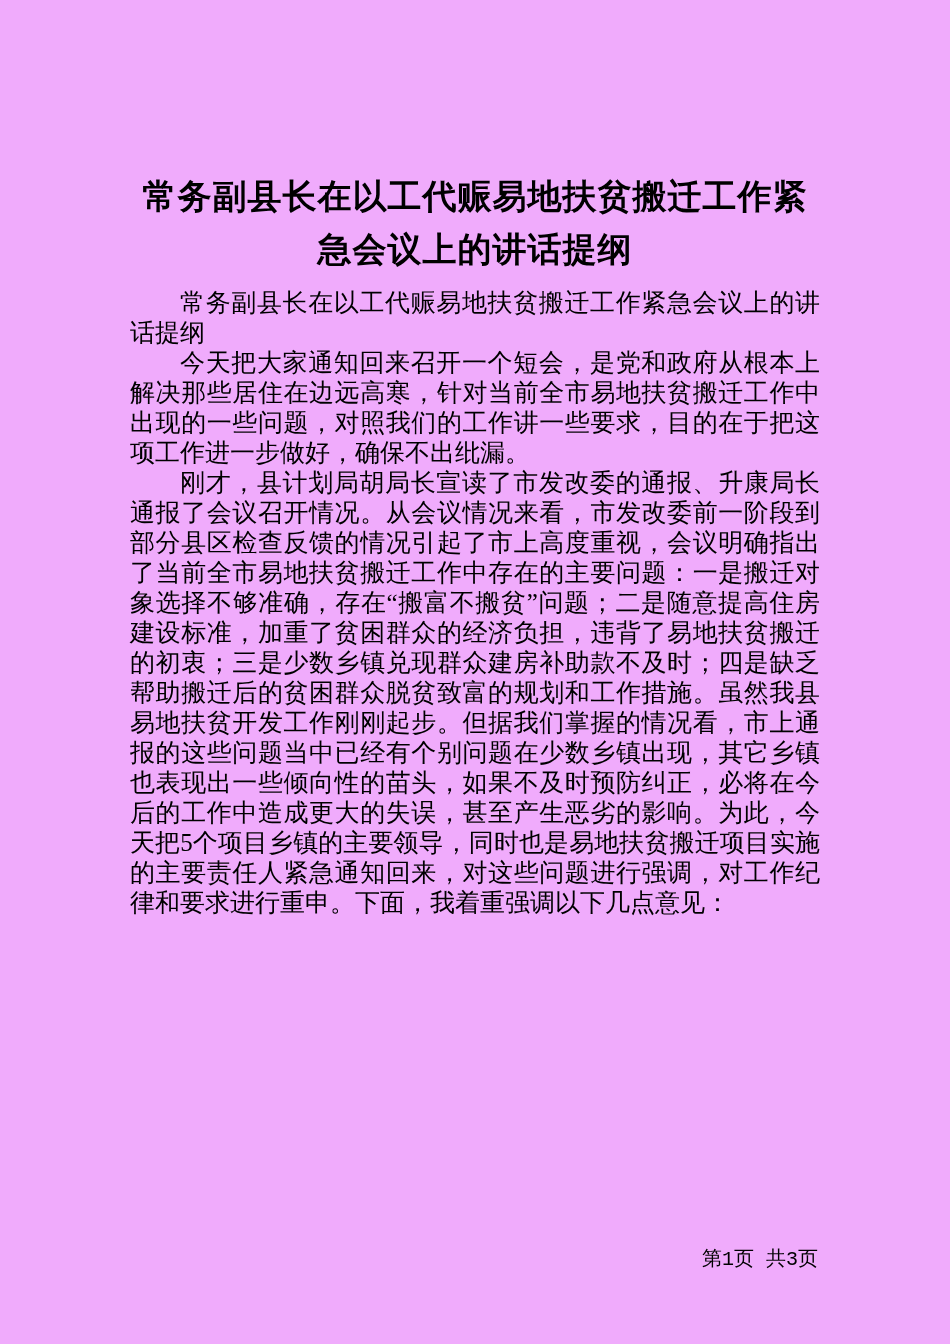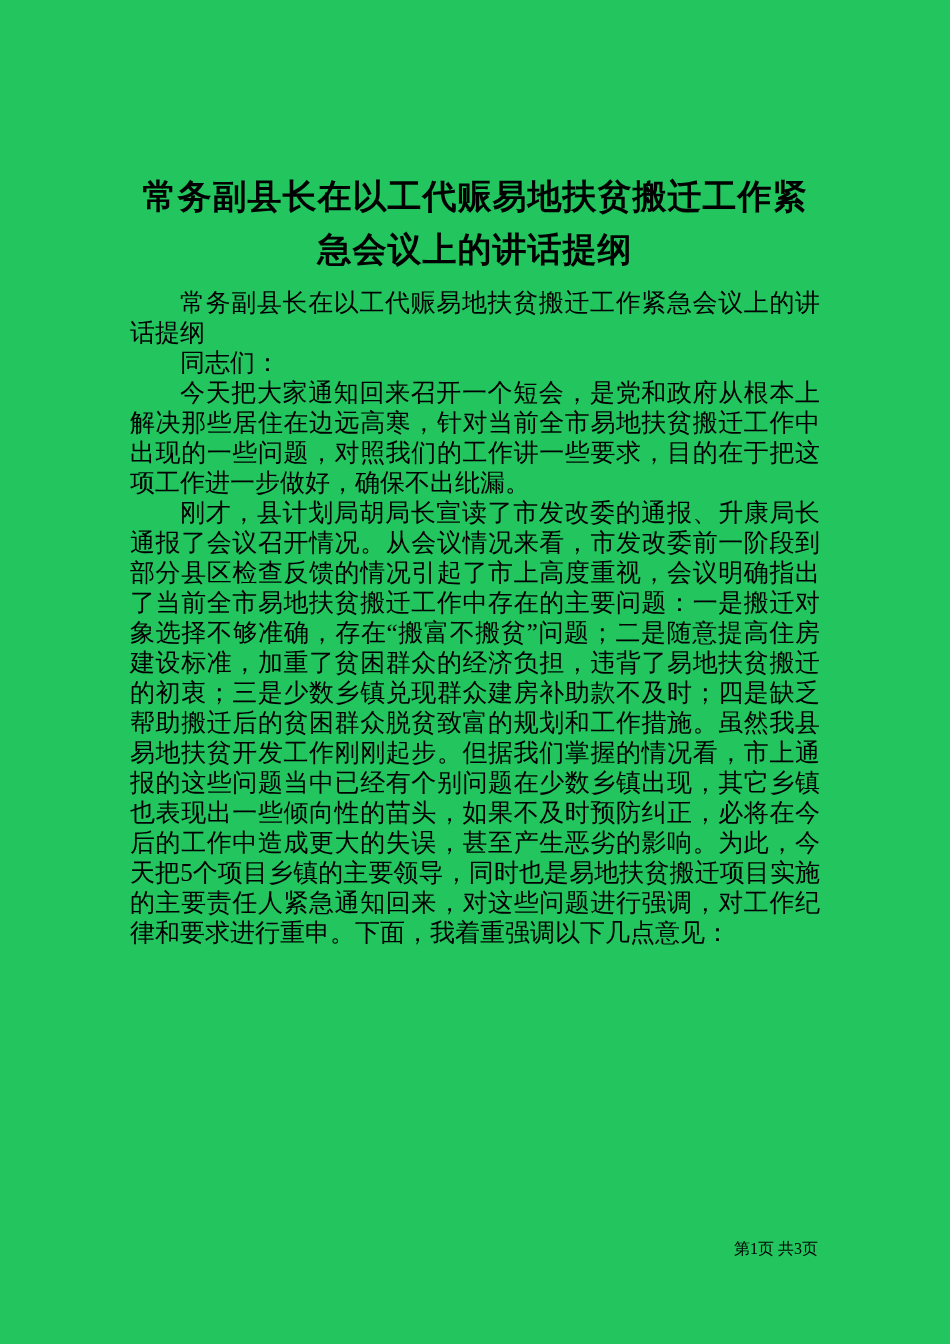--- a/index.html
+++ b/index.html
@@ -6,21 +6,21 @@
   html, body { background: #888; }
   body {
     width: 950px;
     font-family: "Liberation Serif", "DejaVu Serif", serif;
     color: #000;
   }
   .page {
     position: relative;
     width: 950px;
     height: 1344px;
-    background: #22c55e;
+    background: #f0abfc;
     overflow: hidden;
     padding: 170px 130px 0 130px;
   }
   .doc-title {
     font-size: 34px;
     font-weight: bold;
     text-align: center;
     line-height: 53px;
     letter-spacing: 1px;
     margin-bottom: 12px;
@@ -31,35 +31,35 @@
     text-align: justify;
     text-justify: inter-ideograph;
   }
   .para {
     text-indent: 2em;
     margin: 0;
   }
   .doc-footer {
     position: absolute;
     right: 132px;
-    bottom: 84px;
-    font-size: 16px;
+    bottom: 72px;
+    font-size: 20px;
     color: #000;
+    font-family: Liberation Mono, monospace;
   }
 </style>
 </head>
 <body>
 
 <div class="page">
 
   <h1 class="doc-title">常务副县长在以工代赈易地扶贫搬迁工作紧急会议上的讲话提纲</h1>
 
   <div class="doc-body">
     <p class="para">常务副县长在以工代赈易地扶贫搬迁工作紧急会议上的讲话提纲</p>
-    <p class="para">同志们：</p>
     <p class="para">今天把大家通知回来召开一个短会，是党和政府从根本上解决那些居住在边远高寒，针对当前全市易地扶贫搬迁工作中出现的一些问题，对照我们的工作讲一些要求，目的在于把这项工作进一步做好，确保不出纰漏。</p>
     <p class="para">刚才，县计划局胡局长宣读了市发改委的通报、升康局长通报了会议召开情况。从会议情况来看，市发改委前一阶段到部分县区检查反馈的情况引起了市上高度重视，会议明确指出了当前全市易地扶贫搬迁工作中存在的主要问题：一是搬迁对象选择不够准确，存在“搬富不搬贫”问题；二是随意提高住房建设标准，加重了贫困群众的经济负担，违背了易地扶贫搬迁的初衷；三是少数乡镇兑现群众建房补助款不及时；四是缺乏帮助搬迁后的贫困群众脱贫致富的规划和工作措施。虽然我县易地扶贫开发工作刚刚起步。但据我们掌握的情况看，市上通报的这些问题当中已经有个别问题在少数乡镇出现，其它乡镇也表现出一些倾向性的苗头，如果不及时预防纠正，必将在今后的工作中造成更大的失误，甚至产生恶劣的影响。为此，今天把5个项目乡镇的主要领导，同时也是易地扶贫搬迁项目实施的主要责任人紧急通知回来，对这些问题进行强调，对工作纪律和要求进行重申。下面，我着重强调以下几点意见：</p>
   </div>
 
   <div class="doc-footer">
     <span class="page-num">第1页 共3页</span>
   </div>
 
 </div>
 

